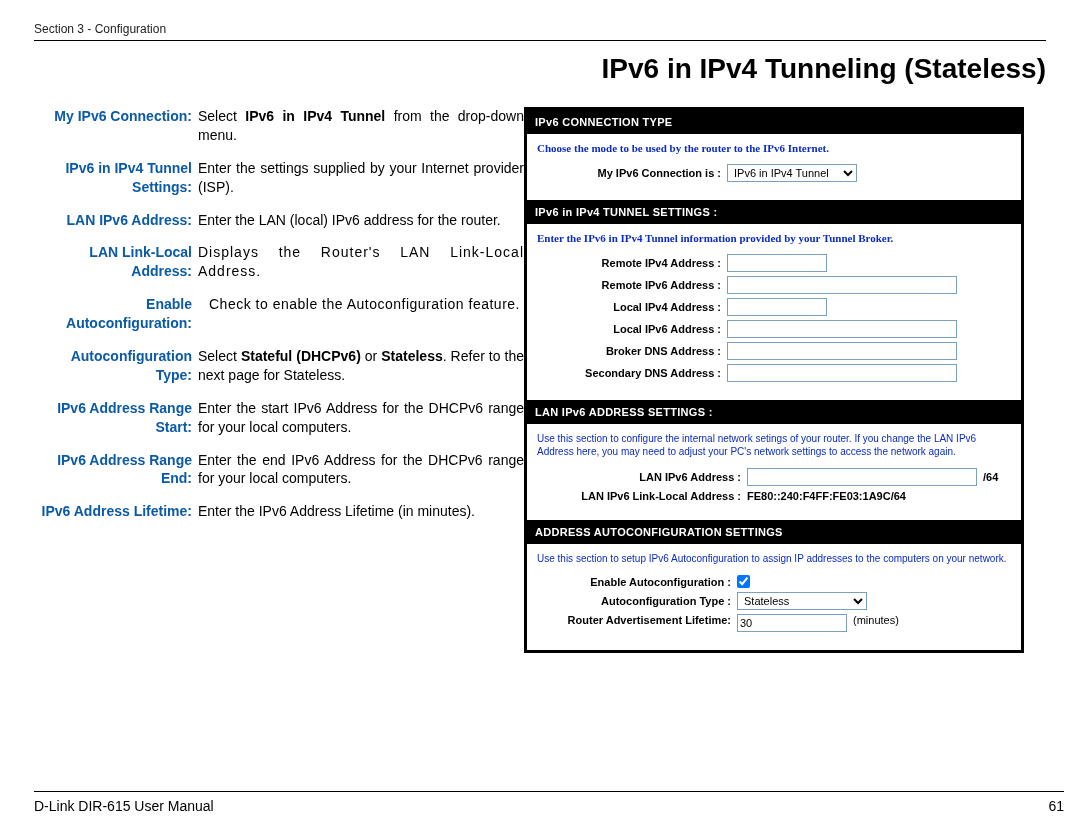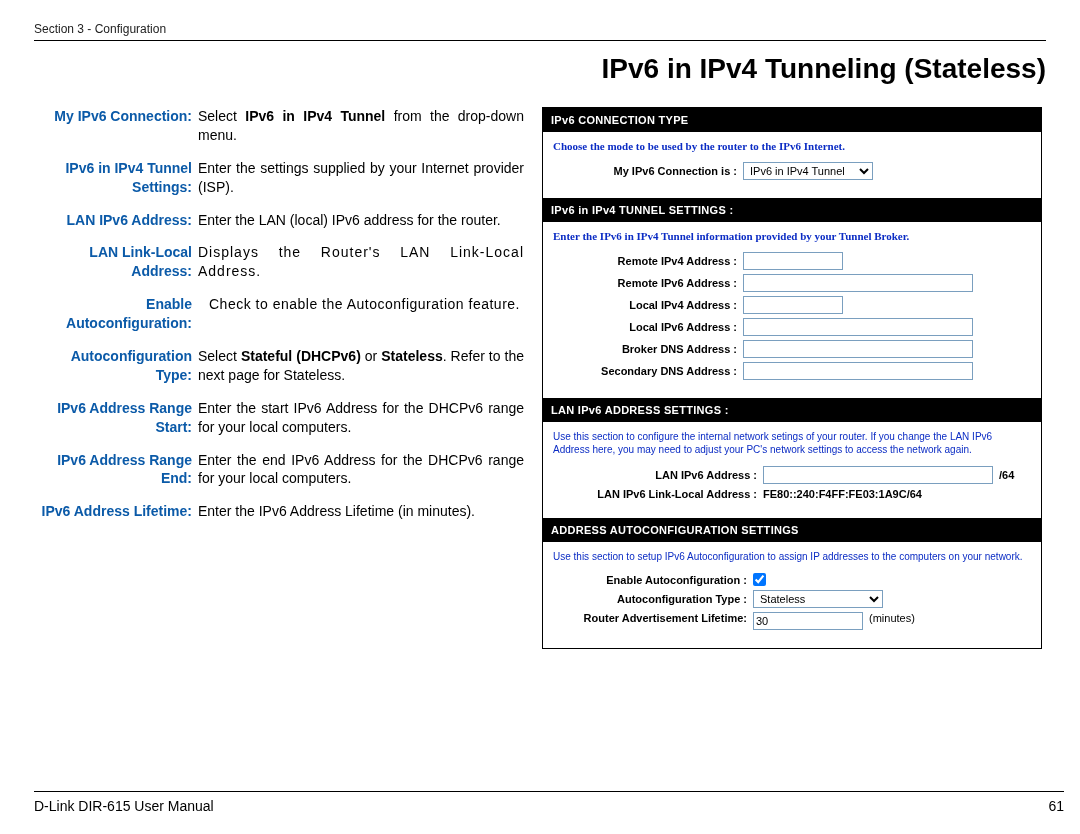--- a/index.html
+++ b/index.html
@@ -19,28 +19,27 @@
   }
   hr.top { border: none; border-top: 1px solid #000; margin-top: 4px; margin-bottom: 10px; }
   h1.title {
     text-align: right;
     font-size: 28px;
     font-weight: bold;
     margin: 12px 0 22px 0;
   }
   .columns {
     display: flex;
-    gap: 18px;
   }
   .left-col {
     width: 490px;
   }
   .right-col {
     width: 500px;
-    border: 1px solid #000000;
+    border: 3px solid #000000;
   }
   .def-row {
     display: flex;
     margin-bottom: 14px;
     font-size: 14px;
     line-height: 1.35;
   }
   .def-term {
     width: 164px;
     text-align: right;

